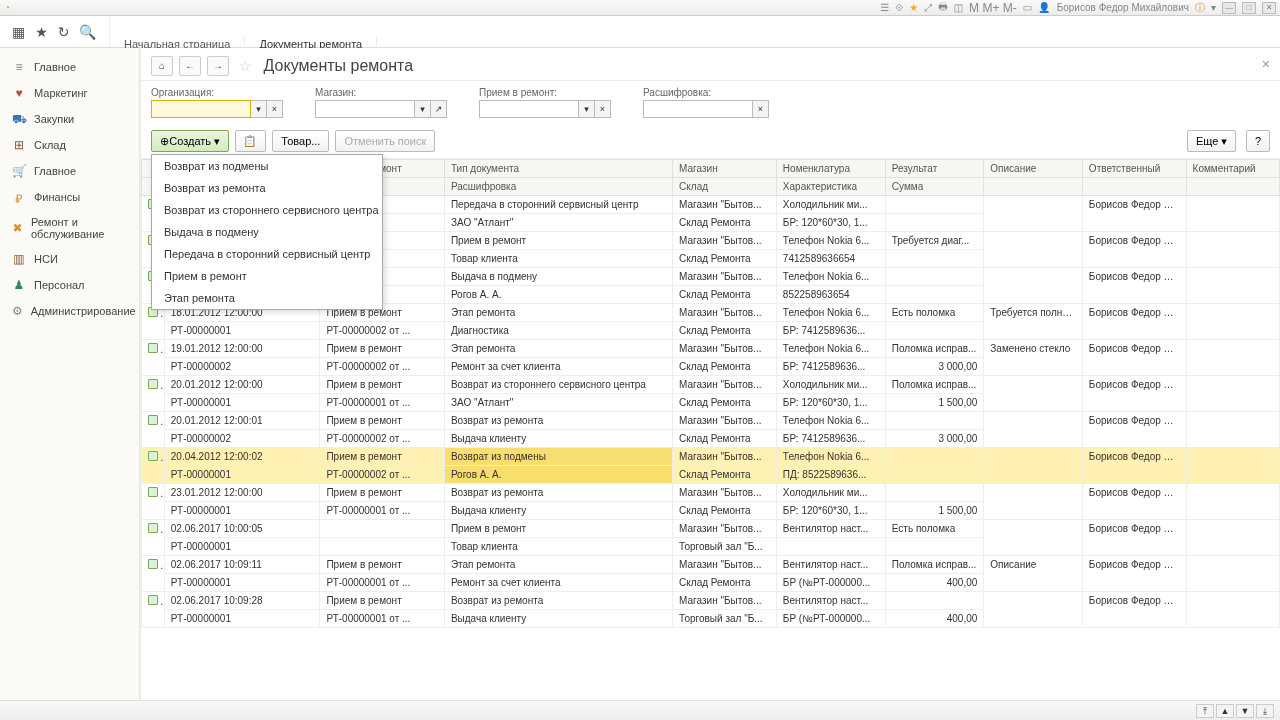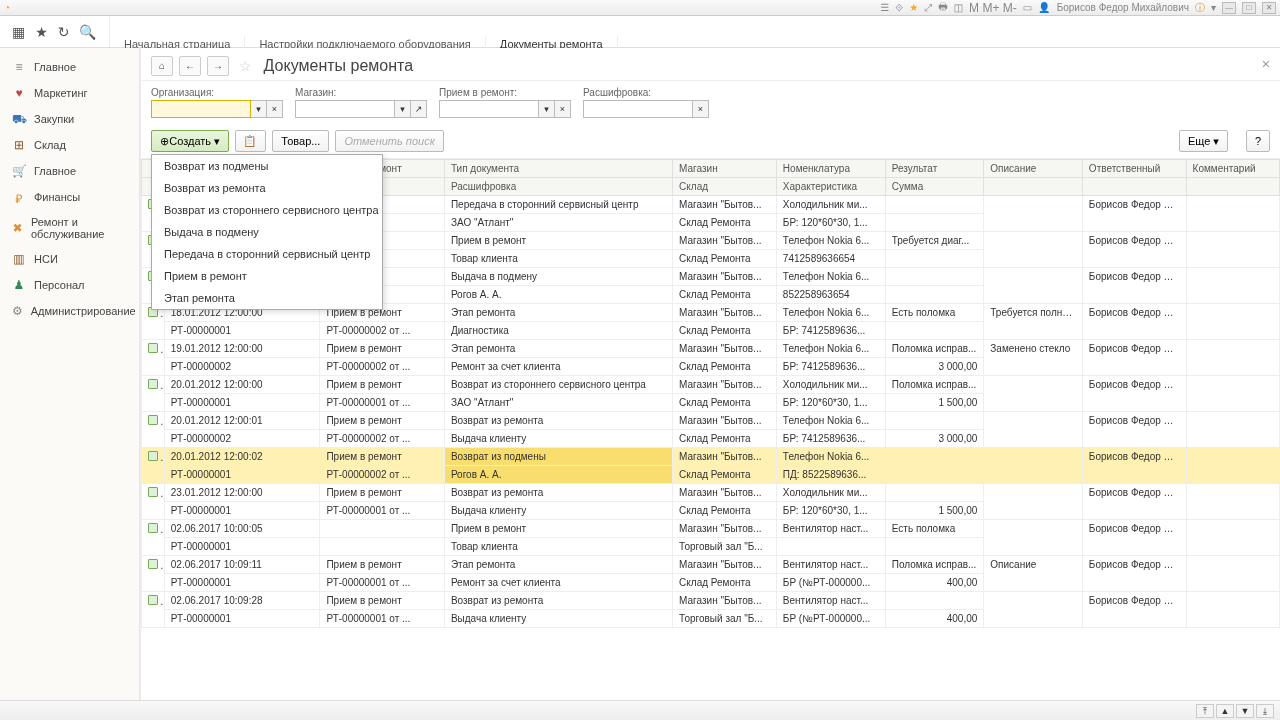--- a/index.html
+++ b/index.html
@@ -24,33 +24,33 @@
   .sb-item { display: flex; align-items: center; gap: 8px; padding: 6px 12px; font-size: 11px; color: #444; cursor: pointer; }
   .sb-icon { width: 14px; height: 14px; display: inline-block; text-align: center; font-size: 12px; }
 
   .page { flex: 1; background: #fff; display: flex; flex-direction: column; border-left: 1px solid #eee; min-width: 0; }
   .page-header { display: flex; align-items: center; gap: 6px; padding: 8px 10px 4px; border-bottom: 1px solid #eee; position: relative; }
   .nav-btn { width: 22px; height: 20px; border: 1px solid #ccc; background: #fafafa; font-size: 10px; text-align: center; line-height: 18px; cursor: pointer; border-radius: 2px; }
   .page-title { font-size: 16px; color: #444; margin-left: 6px; }
   .star-outline { color: #ccc; font-size: 14px; margin-left: 4px; }
   .close-tab { position: absolute; right: 10px; top: 8px; font-size: 14px; color: #999; cursor: pointer; }
 
-  .filters { display: flex; gap: 12px; padding: 6px 10px 8px; }
+  .filters { display: flex; gap: 32px; padding: 6px 10px 8px; }
   .filter { display: flex; flex-direction: column; gap: 2px; }
   .filter label { font-size: 10px; color: #666; }
   .filter-input { display: flex; align-items: center; }
   .filter-input input { height: 18px; border: 1px solid #bbb; padding: 0 4px; font-size: 10px; }
   .filter-input.hl input { background: #fff8dc; border-color: #d4b200; }
   .mini-btn { width: 16px; height: 18px; border: 1px solid #bbb; border-left: none; background: #f4f4f4; font-size: 9px; text-align: center; line-height: 16px; cursor: pointer; }
 
   .actions { display: flex; align-items: center; gap: 6px; padding: 4px 10px 6px; border-bottom: 1px solid #eee; position: relative; }
   .btn { height: 22px; border: 1px solid #bbb; background: linear-gradient(#fff,#f2f2f2); padding: 0 8px; font-size: 11px; border-radius: 2px; cursor: pointer; display: inline-flex; align-items: center; }
   .btn.primary { border-color: #7daa4f; background: linear-gradient(#eaf5de,#d4ebc0); }
-  .btn.disabled { color: #aaa; font-style: italic; }
-  .actions-right { margin-left: auto; display: flex; gap: 18px; }
+  .btn.disabled { color: #aaa; }
+  .actions-right { margin-left: auto; display: flex; gap: 10px; }
 
   .dropdown { position: absolute; top: 24px; left: 0; width: 232px; background: #fff; border: 1px solid #aaa; box-shadow: 2px 2px 6px rgba(0,0,0,0.15); z-index: 50; }
   .dropdown-item { padding: 5px 12px; font-size: 11px; color: #333; cursor: pointer; white-space: nowrap; }
 
   .table-wrap { flex: 1; overflow: auto; position: relative; }
   table { border-collapse: collapse; width: 100%; table-layout: fixed; }
   th { background: #f6f6f2; border: 1px solid #e0e0e0; font-size: 10px; color: #555; font-weight: normal; text-align: left; padding: 3px 6px; white-space: nowrap; overflow: hidden; position: sticky; }
   thead tr:first-child th { top: 0; z-index: 5; }
   thead tr:nth-child(2) th { top: 18px; z-index: 5; }
   td { border: 1px solid #eee; font-size: 10px; padding: 3px 6px; white-space: nowrap; overflow: hidden; text-overflow: ellipsis; color: #333; vertical-align: top; }
@@ -92,23 +92,20 @@
 <div class="main-toolbar">
   <div class="tb-icons">
     <span>▦</span>
     <span>★</span>
     <span>↻</span>
     <span>🔍</span>
   </div>
   <div class="tb-tab">
       <span>Начальная страница</span>
     </div>
-  <div class="tb-tab">
-      <span>Настройки подключаемого оборудования</span>
-    </div>
   <div class="tb-tab active">
       <span>Документы ремонта</span>
     </div>
 </div>
 
 <div class="content-row">
   <div class="sidebar" id="sidebar">
       <div class="sb-item">
         <span class="sb-icon c-gray">≡</span>
         <span>Главное</span>
@@ -396,21 +393,21 @@
             <tr>
               <td>РТ-00000002</td>
               <td>РТ-00000002 от ...</td>
               <td class="col-doctype2">Выдача клиенту</td>
               <td>Склад Ремонта</td>
               <td>БР: 7412589636...</td>
               <td class="num">3 000,00</td>
             </tr>
             <tr class="sel">
               <td rowspan="2"><span class="row-icon"></span></td>
-    <td>20.01.2012 12:00:02</td>
+    <td>20.04.2012 12:00:02</td>
               <td>Прием в ремонт</td>
               <td class="col-doctype">Возврат из подмены</td>
               <td>Магазин "Бытов...</td>
               <td>Телефон Nokia 6...</td>
               <td></td>
               <td rowspan="2"></td>
               <td rowspan="2">Борисов Федор Михайлович</td>
               <td rowspan="2"></td>
             </tr>
             <tr class="sel">

